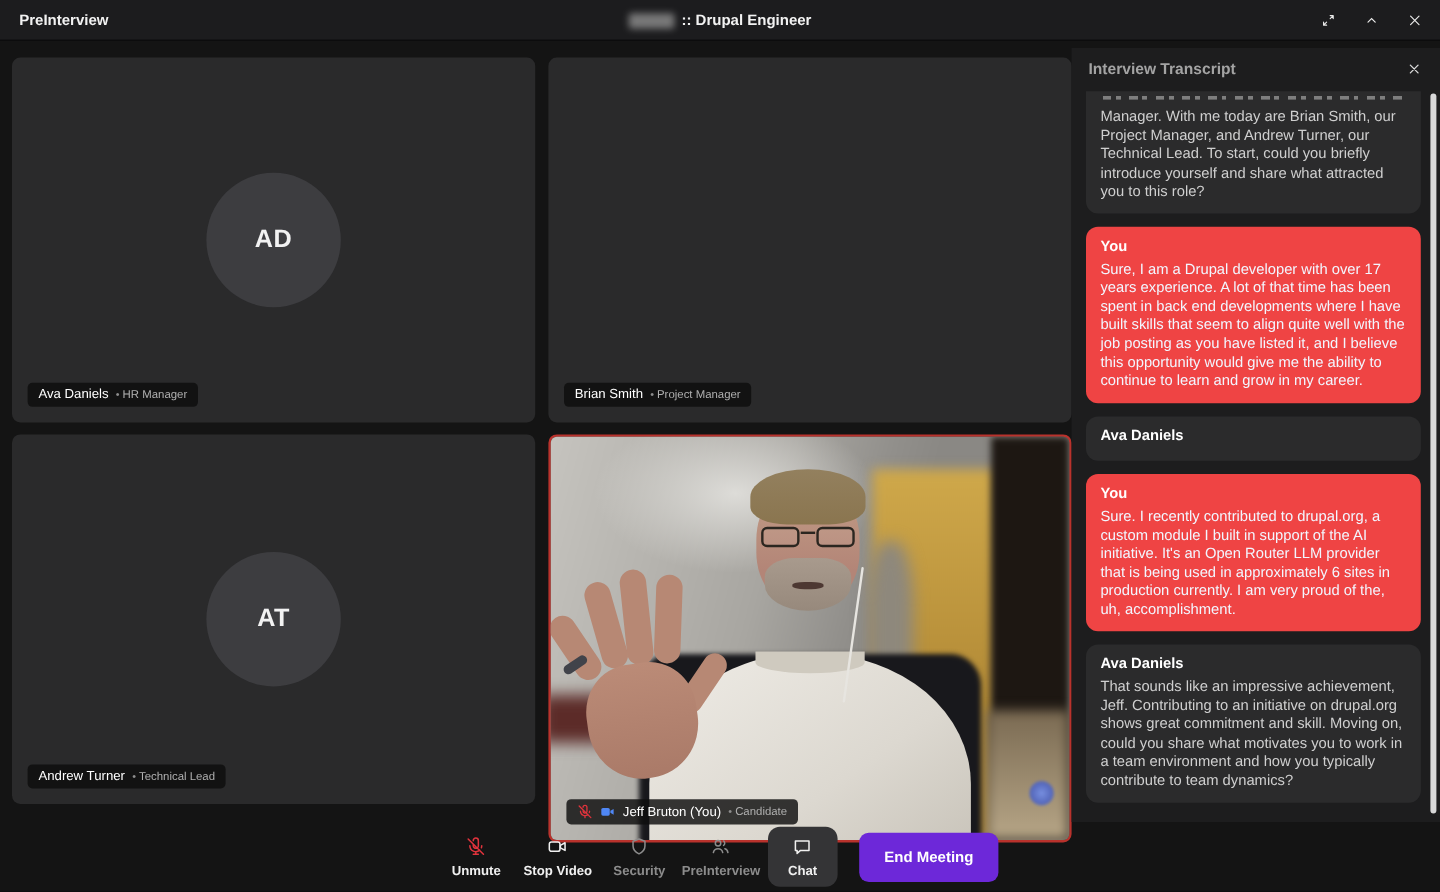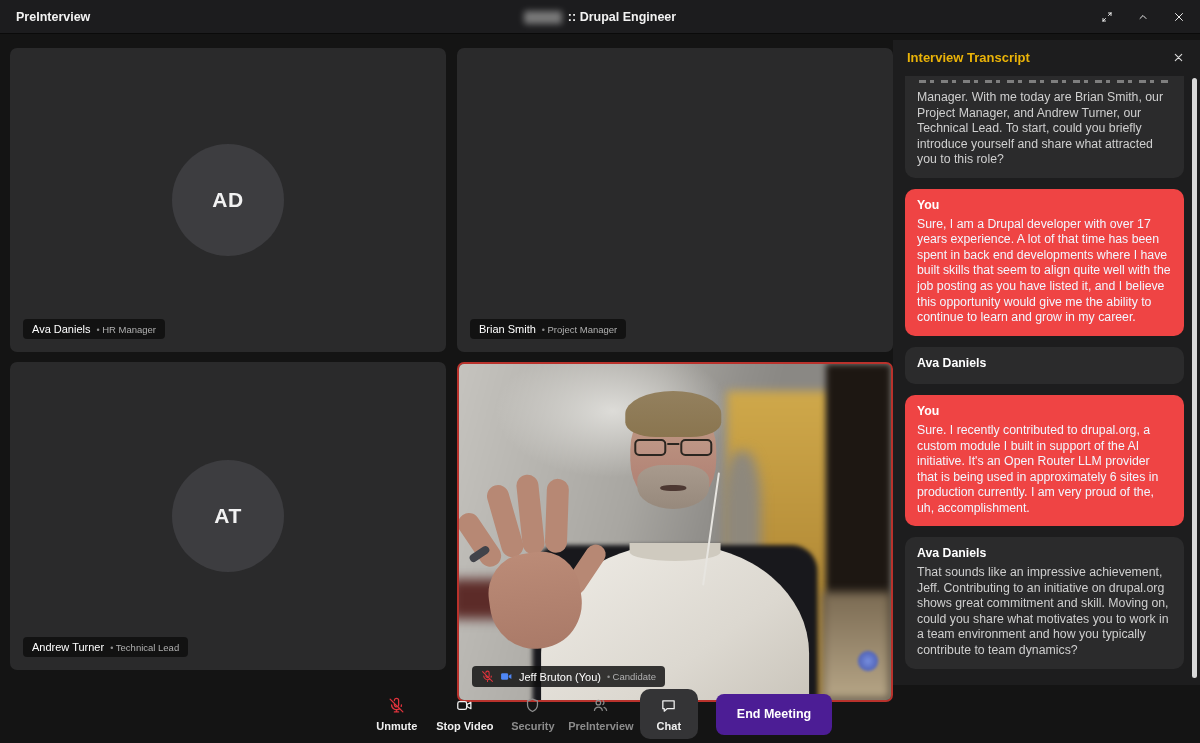--- a/index.html
+++ b/index.html
@@ -98,21 +98,21 @@
     background:#41434a; border-radius:4px; transform:rotate(-26deg); }
   .scene .watermark { position:absolute; right:12px; bottom:28px; width:22px; height:22px;
     border-radius:50%; background:radial-gradient(circle,#6f8ef2 0%,#4a63c9 55%,rgba(74,99,201,0) 75%);
     filter:blur(1px); opacity:.85; }
 
   
   .panel { position:absolute; left:893px; top:40px; width:307px; height:645px;
     background:#1d1d1e; display:flex; flex-direction:column; }
   .panel-header { height:34px; flex:0 0 34px; display:flex; align-items:center;
     justify-content:space-between; padding:0 14px; }
-  .panel-title { color:#eab308; font-size:13px; font-weight:700; }
+  .panel-title { color:#a3a3a3; font-size:13px; font-weight:700; }
   .panel-close { width:16px; height:16px; color:#dcdcdc; cursor:pointer; display:flex;
     align-items:center; justify-content:center; }
   .panel-close svg { width:11px; height:11px; }
   .messages { flex:1; overflow:hidden; padding:2px 16px 10px 12px; display:flex;
     flex-direction:column; gap:11px; }
   .msg { border-radius:10px; padding:9px 12px 10px; font-size:12.3px; line-height:15.6px; }
   .msg-other { background:#2b2b2c; color:#cfcfcf; }
   .msg-self  { background:#ef4444; color:#f2f6ff; }
   .msg .sender { font-weight:700; font-size:12.3px; margin-bottom:3px; color:#fff; }
   .msg-clipped { border-radius:0 0 10px 10px; padding-top:4px; }
@@ -126,21 +126,21 @@
   .toolbar { position:absolute; left:0; right:0; bottom:0; height:58px; display:flex;
     align-items:center; justify-content:center; gap:10px; }
   .tb-btn { width:58px; height:50px; display:flex; flex-direction:column; align-items:center;
     justify-content:center; gap:6px; border-radius:10px; cursor:pointer; background:transparent; }
   .tb-btn svg { width:17px; height:17px; }
   .tb-label { font-size:11px; font-weight:700; color:#f0f0f0; }
   .tb-icon { display:flex; color:#f0f0f0; }
   .tb-muted .tb-icon { color:#e0333c; }
   .tb-dim .tb-icon, .tb-dim .tb-label { color:#8c8c8c; }
   .tb-active { background:#343436; }
-  .end-btn { margin-left:8px; height:41px; padding:0 21px; background:#4c1d95; color:#fff;
+  .end-btn { margin-left:8px; height:41px; padding:0 21px; background:#6d28d9; color:#fff;
     font-size:12.5px; font-weight:700; border:none; border-radius:8px; cursor:pointer;
     font-family:inherit; }
 </style>
 </head>
 <body>
 
 <div class="app">
 
   <div class="titlebar">
     <span class="app-name">PreInterview</span>

